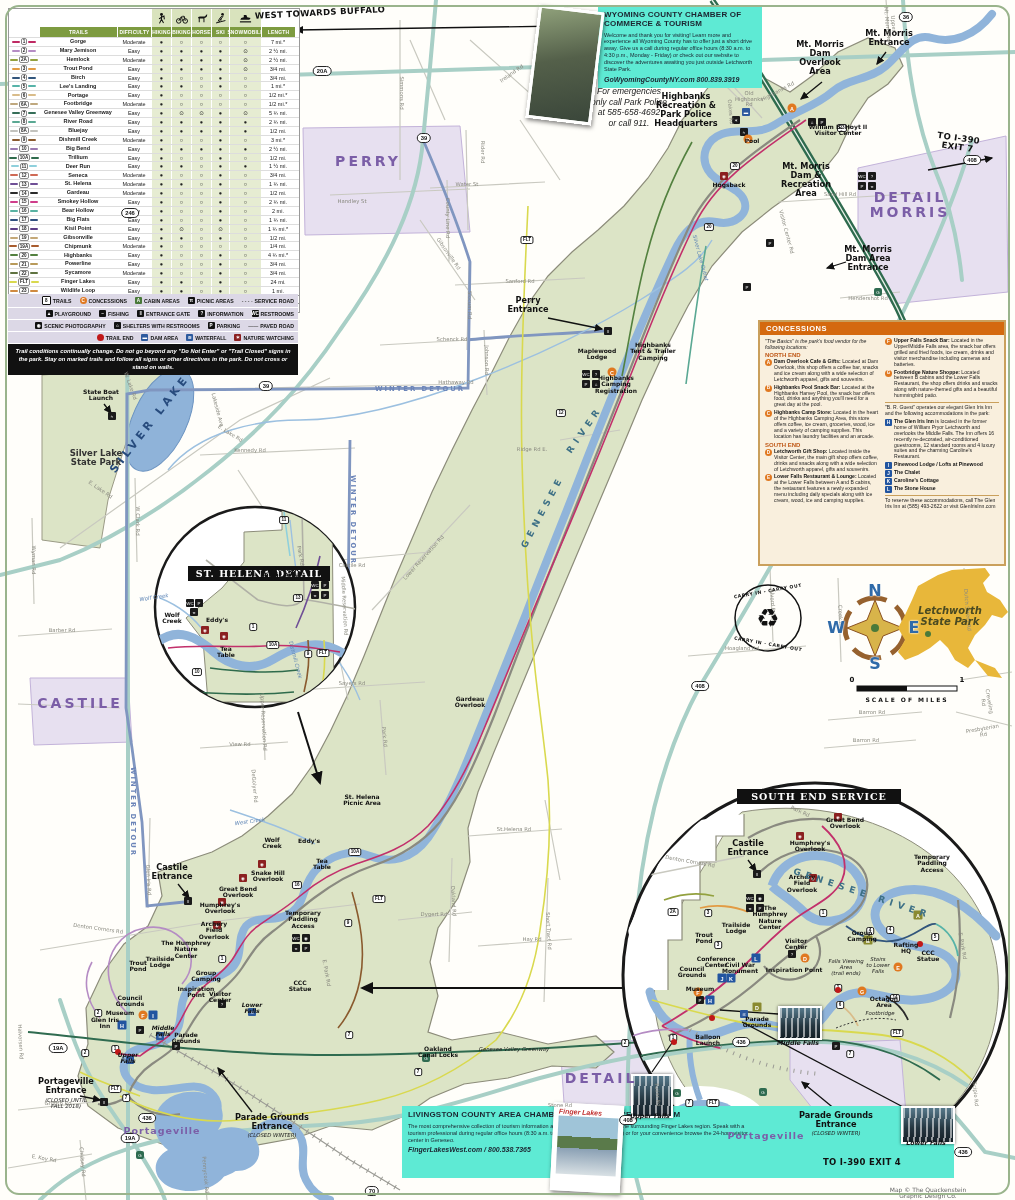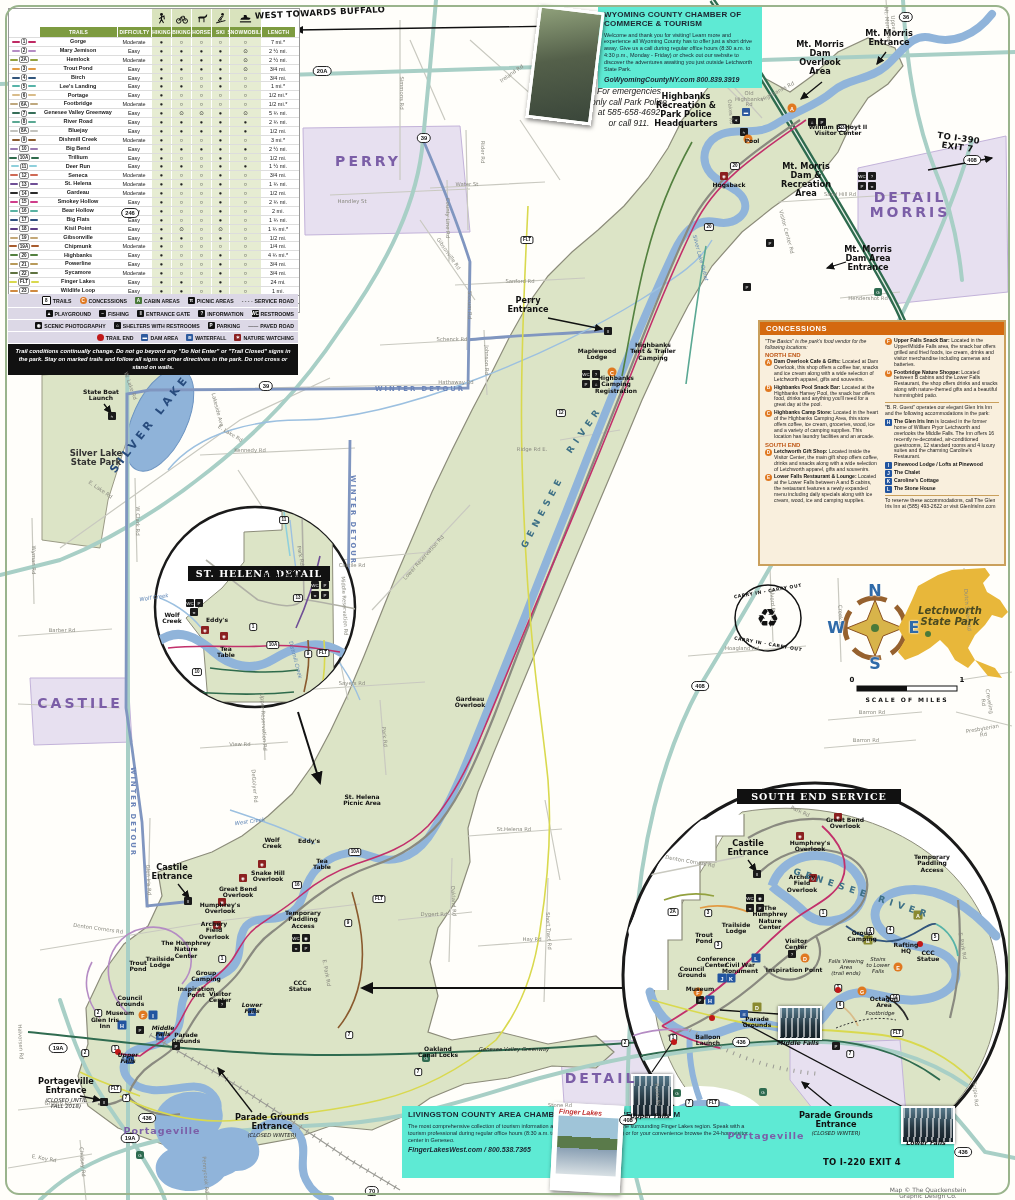--- a/index.html
+++ b/index.html
@@ -1158,21 +1158,21 @@
       <div class="lbl t-place" style="left: 438px; top: 1052px;">Oakland
 Canal Locks</div>
       <div class="lbl t-note" style="left: 514px; top: 1050px;">Genesee Valley Greenway</div>
       <div class="lbl t-ent" style="left: 66px; top: 1086px;">Portageville
 Entrance</div>
       <div class="lbl t-note" style="left: 66px; top: 1104px;">(CLOSED UNTIL
 FALL 2018)</div>
       <div class="lbl t-ent" style="left: 272px; top: 1122px;">Parade Grounds
 Entrance</div>
       <div class="lbl t-note" style="left: 272px; top: 1136px;">(CLOSED WINTER)</div>
-      <div class="lbl t-dir" style="left: 862px; top: 1163px;">TO I-220 EXIT 4</div>
+      <div class="lbl t-dir" style="left: 862px; top: 1163px;">TO I-390 EXIT 4</div>
       <div class="lbl t-copy" style="left: 928px; top: 1193px;">Map © The Quackenstein Graphic Design Co.</div>
       <div class="lbl t-place" style="left: 281px; top: 572px;">St. Helena
 Picnic Area</div>
       <div class="lbl t-place" style="left: 172px; top: 618px;">Wolf
 Creek</div>
       <div class="lbl t-place" style="left: 217px; top: 620px;">Eddy's</div>
       <div class="lbl t-place" style="left: 226px; top: 652px;">Tea
 Table</div>
       <div class="lbl t-ent" style="left: 748px; top: 848px;">Castile
 Entrance</div>

